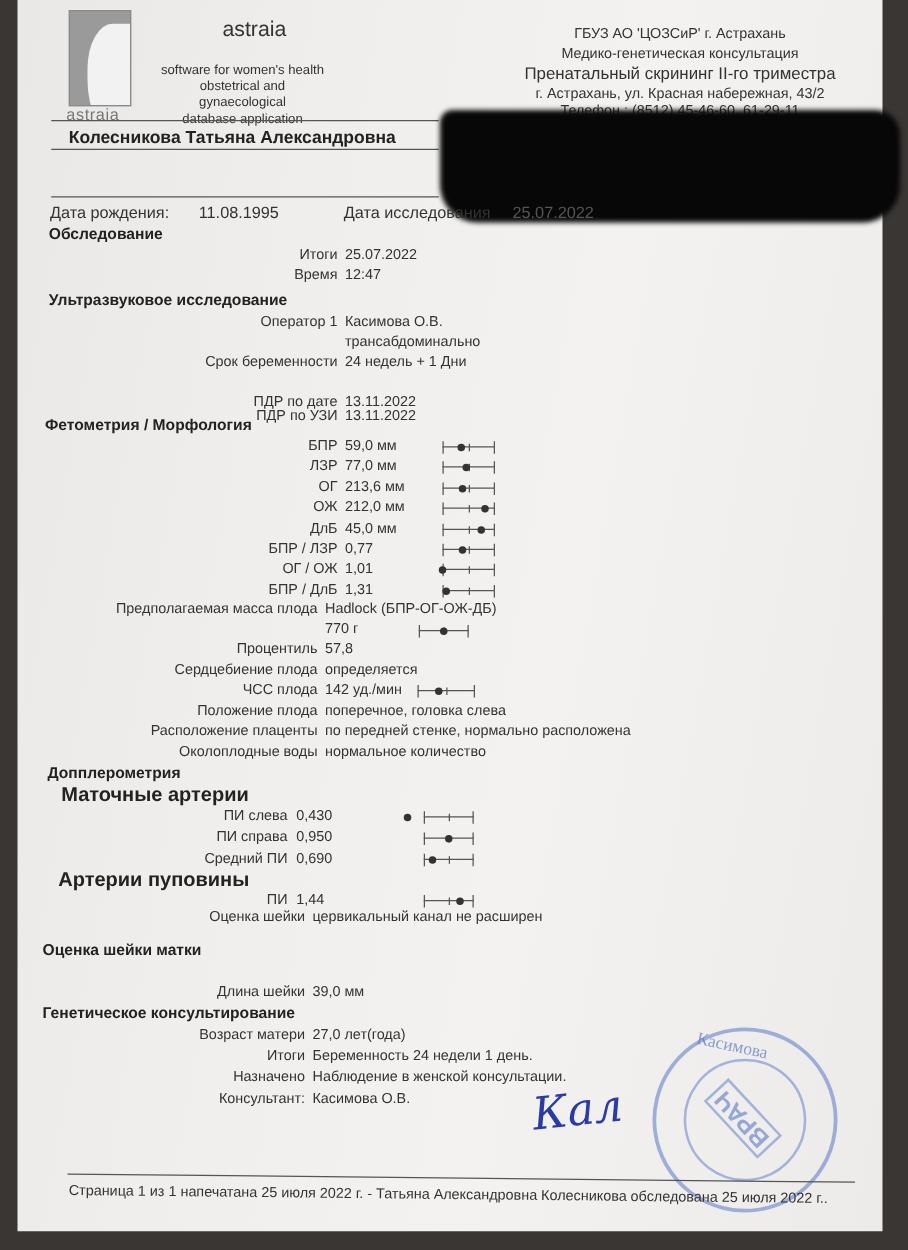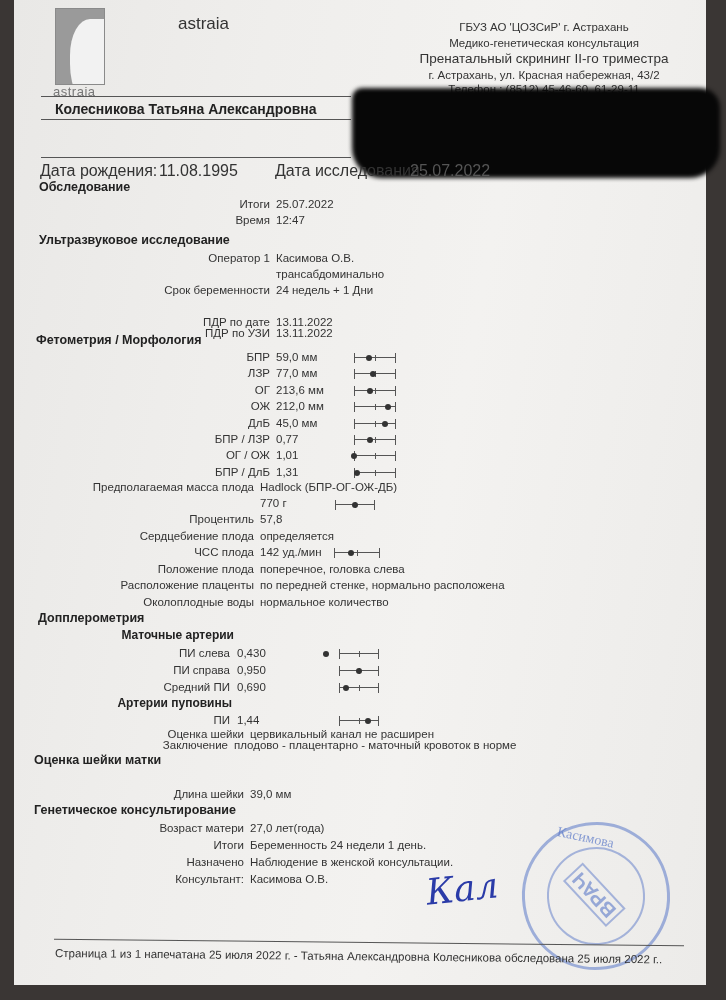--- a/index.html
+++ b/index.html
@@ -34,24 +34,24 @@
   .clinic .l5 { font-size: 11.5px; line-height: 14px; }
 
   .hr { position: absolute; height: 1px; background: #555; }
   .patient-name { position: absolute; left: 41px; top: 101px; font-size: 14px; font-weight: bold; color: #222; text-align: right; }
 
   .redact {
     position: absolute; left: 338px; top: 88px; width: 368px; height: 90px;
     background: #070707; border-radius: 10px 20px 30px 30px;
     filter: blur(2px);
   }
-  .meta-row { position: absolute; top: 162px; font-size: 16px; color: #333; }
+  .meta-row { position: absolute; top: 162px; font-size: 13px; color: #333; }
 
   .section-title { position: absolute; font-size: 12.5px; font-weight: bold; color: #222; }
-  .sub-title { position: absolute; font-size: 12px; font-weight: bold; color: #222; text-align: right; }
+  .sub-title { position: absolute; font-size: 16px; font-weight: bold; color: #222; text-align: center; }
   .row { position: absolute; font-size: 11.5px; color: #333; height: 16px; line-height: 16px; }
   .row .lbl { position: absolute; right: 0; text-align: right; white-space: nowrap; }
   .row .val { position: absolute; white-space: nowrap; }
 
   .gauge { position: absolute; height: 10px; }
   .gauge .line { position: absolute; top: 4px; left: 0; right: 0; height: 1px; background: #555; }
   .gauge .capL, .gauge .capR, .gauge .mid { position: absolute; top: 0; width: 1px; height: 10px; background: #555; }
   .gauge .capL { left: 0; } .gauge .capR { right: 0; }
   .gauge .mid { top: 2px; height: 6px; }
   .gauge .dot { position: absolute; top: 2px; width: 6px; height: 6px; border-radius: 50%; background: #333; margin-left: -3px; }
@@ -72,20 +72,25 @@
 </head>
 <body>
 
 <div class="paper">
 
   <div class="logo-box">
       <div class="silhouette"></div>
     </div>
   <div class="logo-text">astraia</div>
   <div class="brand-title">astraia</div>
+  <div class="brand-sub">
+    <div>software for women's health</div>
+    <div>obstetrical and gynaecological</div>
+    <div>database application</div>
+  </div>
 
   <div class="clinic">
     <div class="l1">ГБУЗ АО 'ЦОЗСиР' г. Астрахань</div>
     <div class="l2">Медико-генетическая консультация</div>
     <div class="l3">Пренатальный скрининг II-го триместра</div>
     <div class="l4">г. Астрахань, ул. Красная набережная, 43/2</div>
     <div class="l5">Телефон : (8512) 45-46-60, 61-29-11</div>
   </div>
 
   <div class="hr" style="left:27px;top:96px;width:310px;"></div>
@@ -316,24 +321,20 @@
         <span class="val" style="left:223px">1,44</span>
       </div>
       <div class="gauge" style="left: 325px; width: 40px; top: 716px;">
         <div class="line"></div>
         <div class="capL"></div>
         <div class="capR"></div>
         <div class="mid" style="left:50%"></div>
         <div class="dot" style="left: 72%;"></div>
       </div>
     </div>
-  <div class="row" style="left:0;top:737px;width:676px;">
-    <span class="lbl" style="right:462px;">Заключение</span>
-    <span class="val" style="left:220px;">плодово - плацентарно - маточный кровоток в норме</span>
-  </div>
 
   <div class="section-title" style="left:20px;top:753px;">Оценка шейки матки</div>
   <div class="row" style="left:0;top:726px;width:676px;text-decoration:underline;">
     <span class="lbl" style="right:446px;">Оценка шейки</span>
     <span class="val" style="left:236px;">цервикальный канал не расширен</span>
   </div>
   <div class="row" style="left:0;top:786px;width:676px;">
     <span class="lbl" style="right:446px;">Длина шейки</span>
     <span class="val" style="left:236px;">39,0  мм</span>
   </div>

